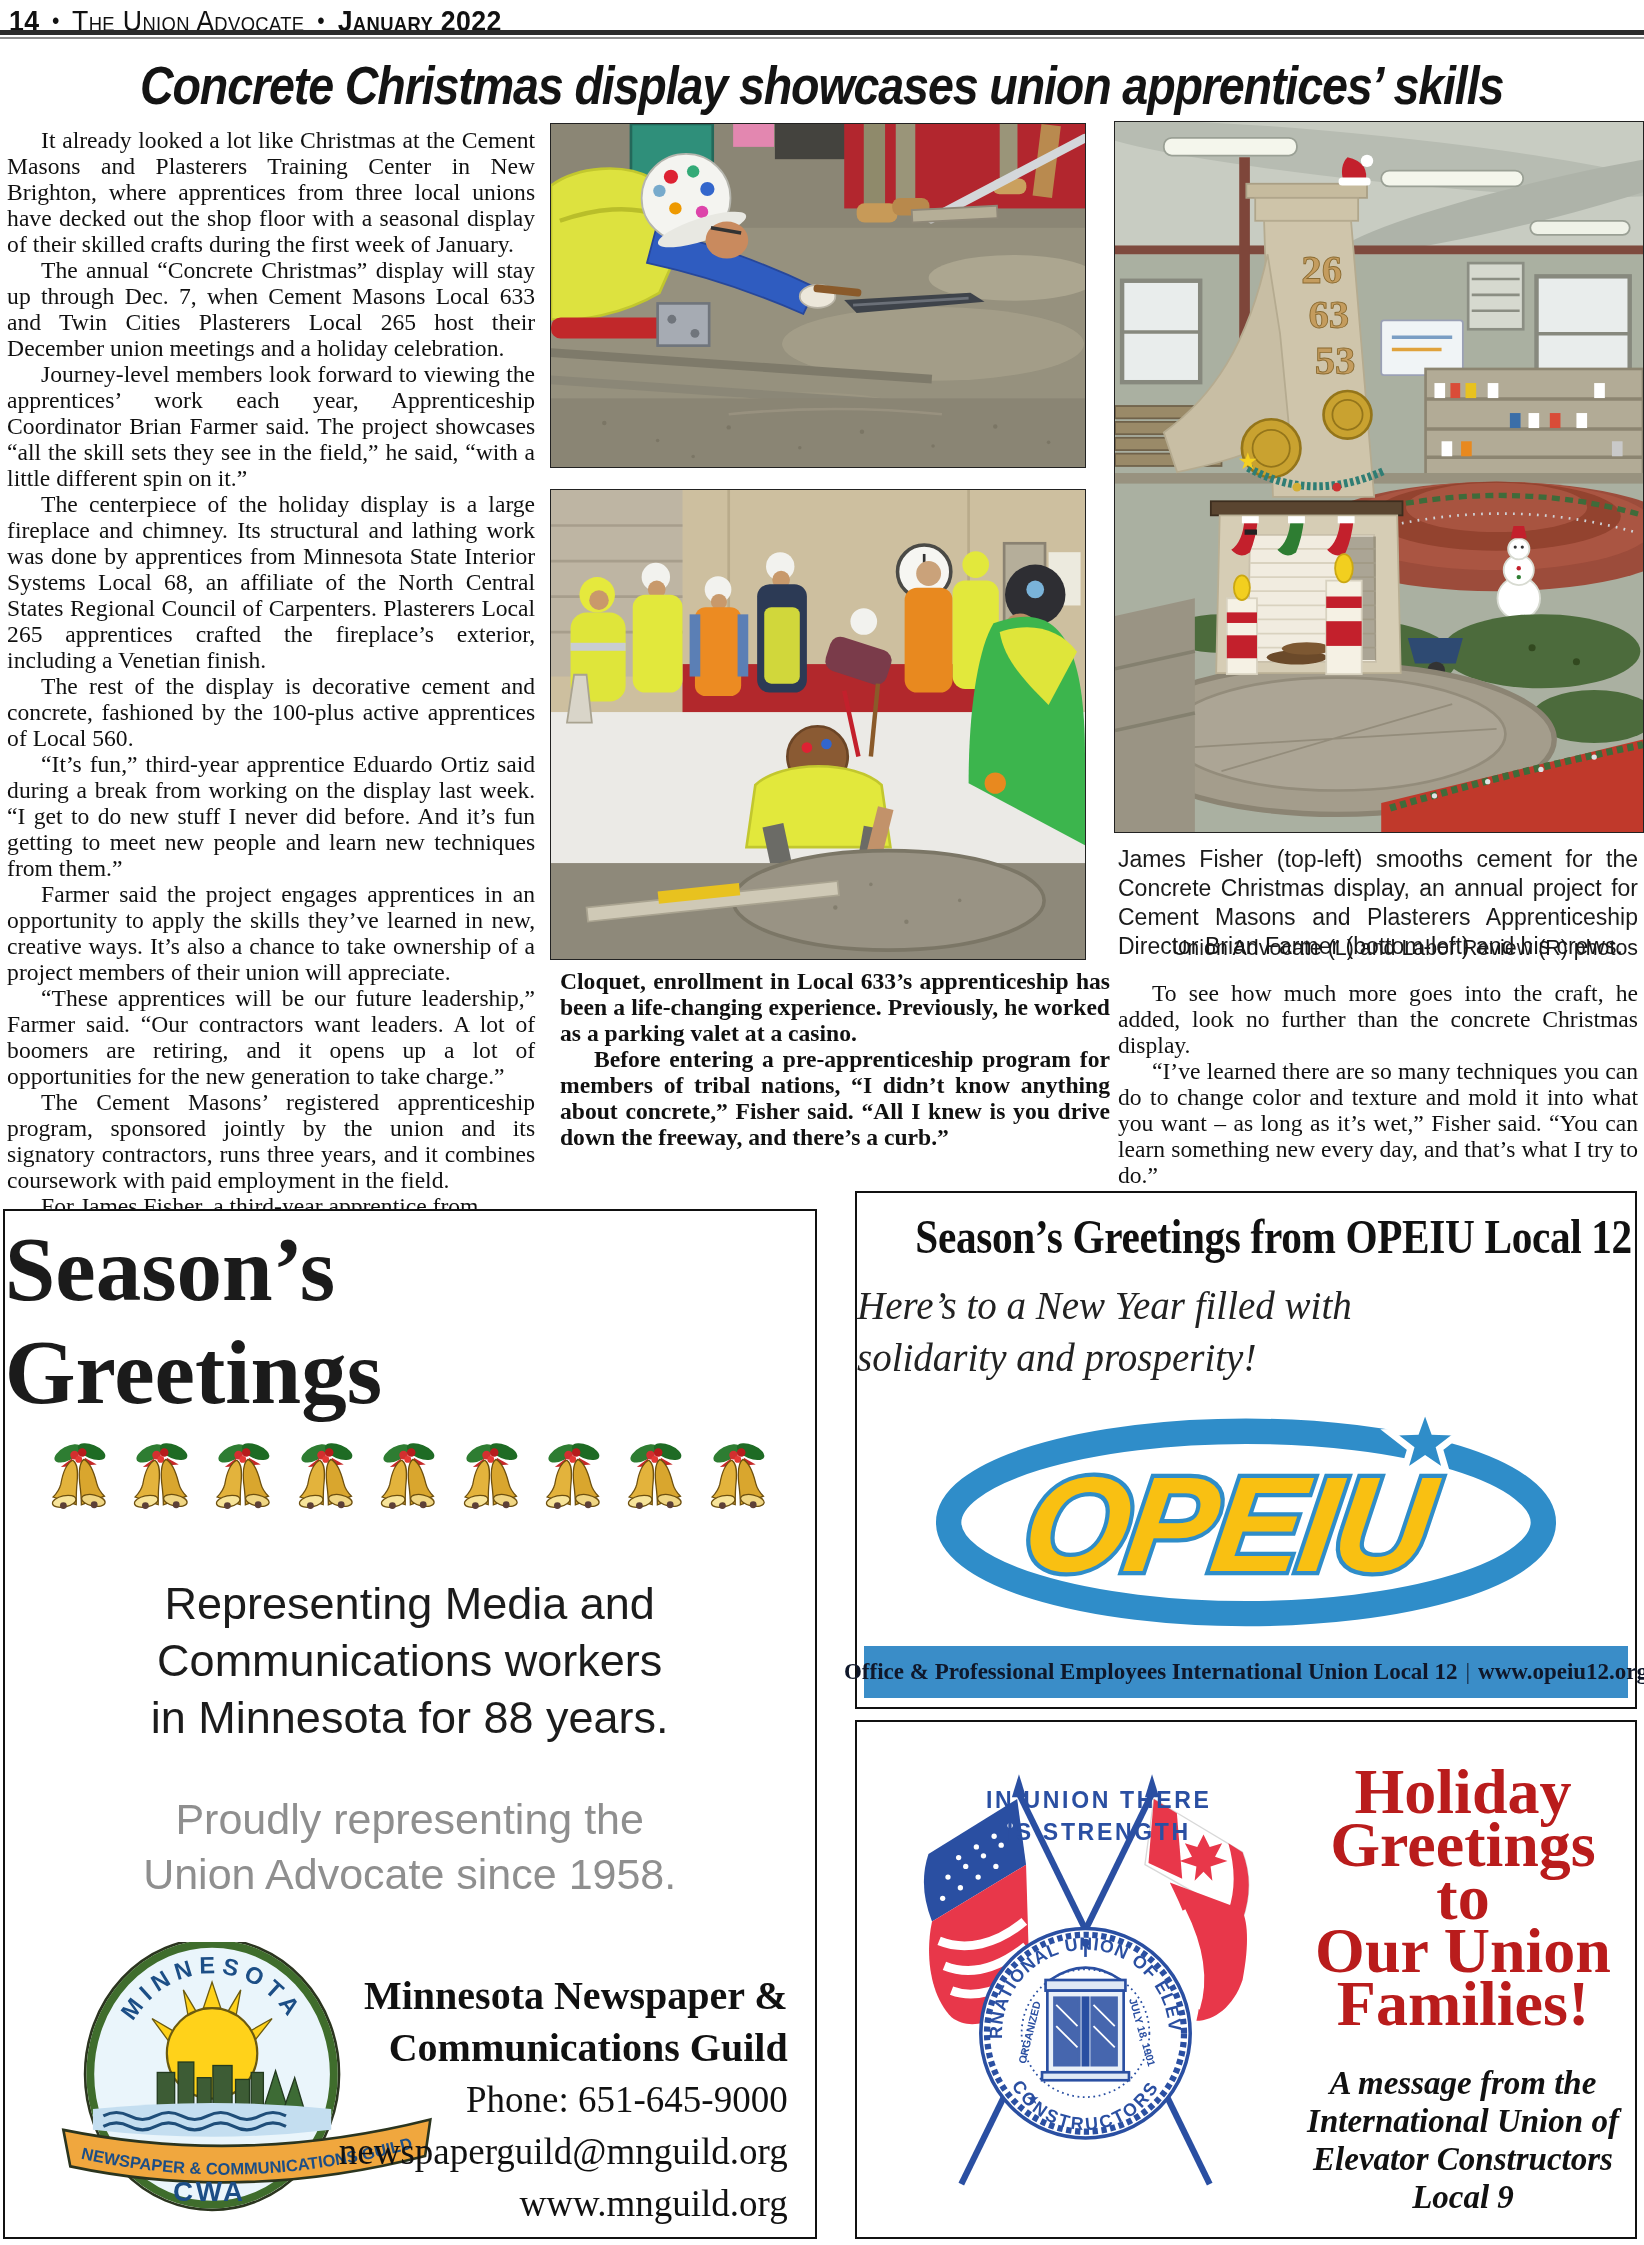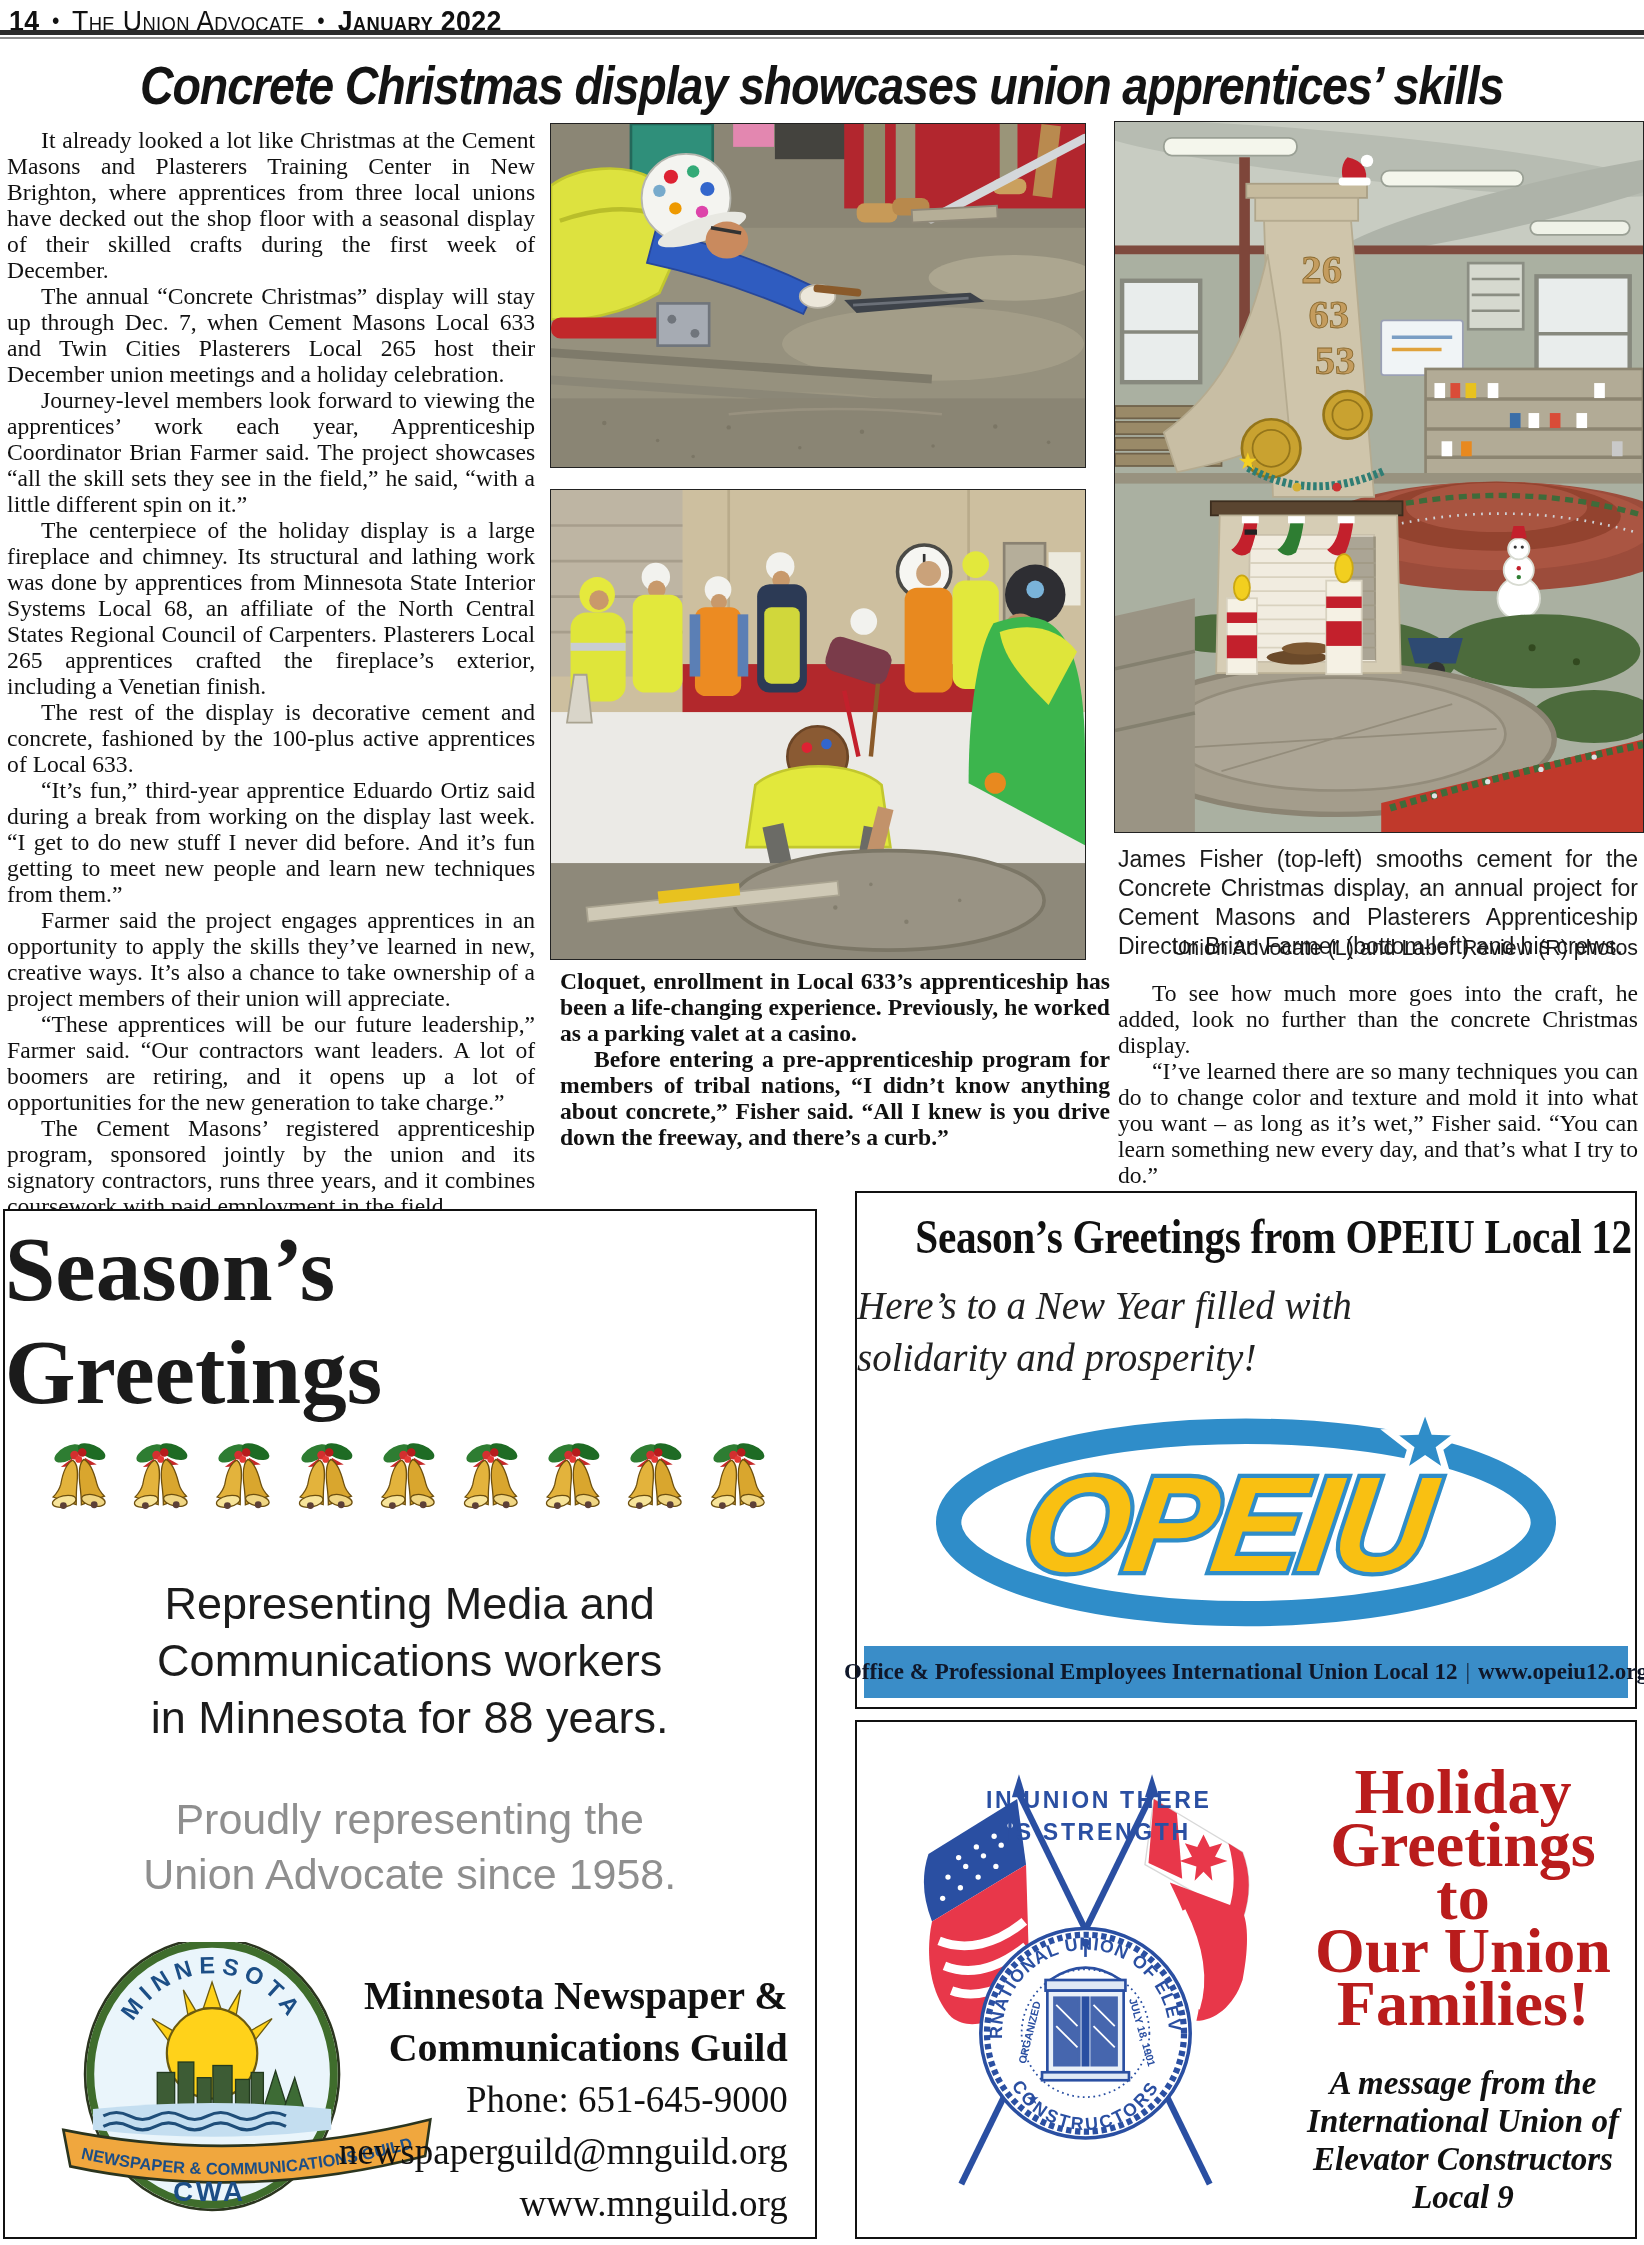--- a/index.html
+++ b/index.html
@@ -87,25 +87,25 @@
     <span class="pub">The Union Advocate</span>
     <span class="bullet">•</span>
     <span class="date">January 2022</span>
   </div>
   <div class="rule-dark"></div>
   <div class="rule-light"></div>
 
   <h1 class="headline"><span>Concrete Christmas display showcases union apprentices’ skills</span></h1>
 
   <div class="col col1">
-    <p>It already looked a lot like Christmas at the Cement Masons and Plasterers Training Center in New Brighton, where apprentices from three local unions have decked out the shop floor with a seasonal display of their skilled crafts during the first week of December.</p>
+    <p>It already looked a lot like Christmas at the Cement Masons and Plasterers Training Center in New Brighton, where apprentices from three local unions have decked out the shop floor with a seasonal display of their skilled crafts during the first week of January.</p>
     <p>The annual “Concrete Christmas” display will stay up through Dec. 7, when Cement Masons Local 633 and Twin Cities Plasterers Local 265 host their December union meetings and a holiday celebration.</p>
     <p>Journey-level members look forward to viewing the apprentices’ work each year, Apprenticeship Coordinator Brian Farmer said. The project showcases “all the skill sets they see in the field,” he said, “with a little different spin on it.”</p>
     <p>The centerpiece of the holiday display is a large fireplace and chimney. Its structural and lathing work was done by apprentices from Minnesota State Interior Systems Local 68, an affiliate of the North Central States Regional Council of Carpenters. Plasterers Local 265 apprentices crafted the fireplace’s exterior, including a Venetian finish.</p>
-    <p>The rest of the display is decorative cement and concrete, fashioned by the 100-plus active apprentices of Local 633.</p>
+    <p>The rest of the display is decorative cement and concrete, fashioned by the 100-plus active apprentices of Local 560.</p>
     <p>“It’s fun,” third-year apprentice Eduardo Ortiz said during a break from working on the display last week. “I get to do new stuff I never did before. And it’s fun getting to meet new people and learn new techniques from them.”</p>
     <p>Farmer said the project engages apprentices in an opportunity to apply the skills they’ve learned in new, creative ways. It’s also a chance to take ownership of a project members of their union will appreciate.</p>
     <p>“These apprentices will be our future leadership,” Farmer said. “Our contractors want leaders. A lot of boomers are retiring, and it opens up a lot of opportunities for the new generation to take charge.”</p>
     <p>The Cement Masons’ registered apprenticeship program, sponsored jointly by the union and its signatory contractors, runs three years, and it combines coursework with paid employment in the field.</p>
     <p>For James Fisher, a third-year apprentice from</p>
   </div>
 
   <div class="photo photo1">
     <svg viewBox="0 0 601 390" preserveAspectRatio="none">
       <rect width="601" height="390" fill="#96917e"></rect>

